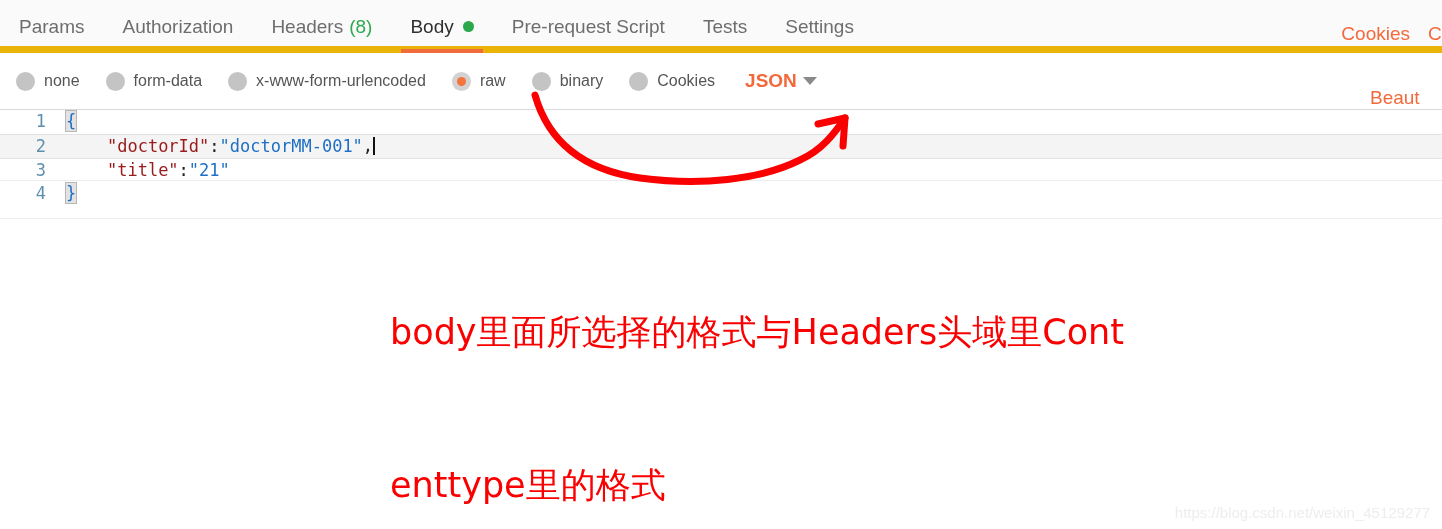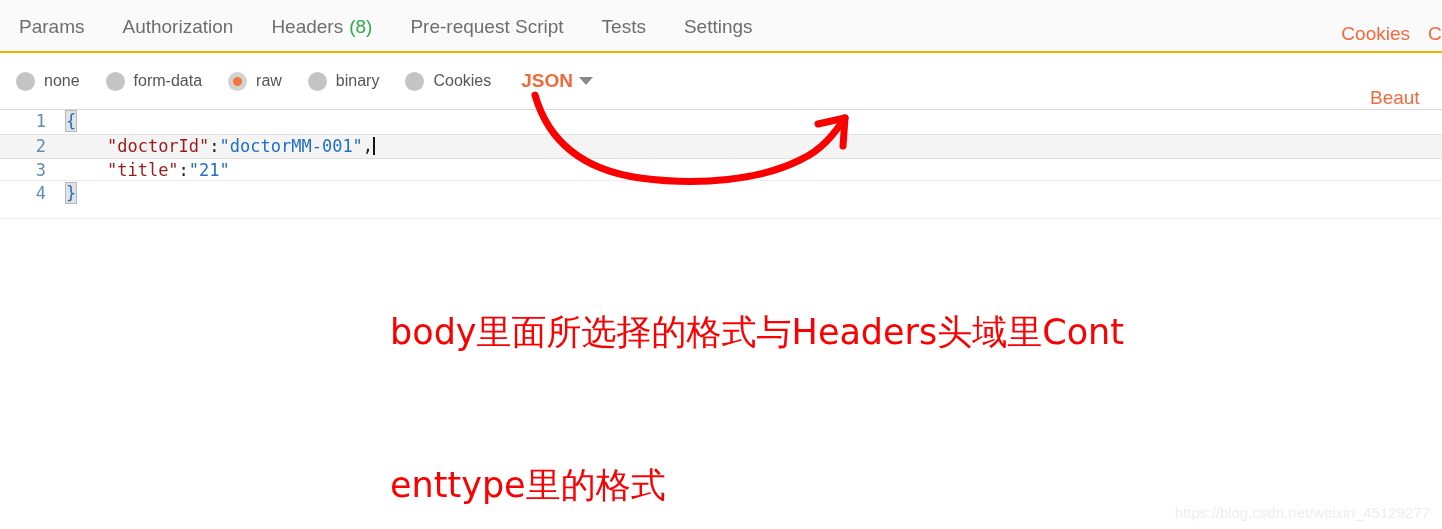--- a/index.html
+++ b/index.html
@@ -16,21 +16,21 @@
     -webkit-font-smoothing: antialiased;
   }
 
   
   #tabbar {
     position: absolute;
     left: 0; top: 0;
     width: 1442px;
     height: 53px;
     background: #fafafa;
-    border-bottom: 2px solid #eab308;
+    border-bottom: 7px solid #eab308;
     box-sizing: border-box;
     padding-left: 44px;
   }
   #tabs {
     position: absolute;
     left: 0; top: 0;
     height: 53px;
     display: flex;
     align-items: center;
   }
@@ -261,20 +261,25 @@
 
     <div class="tab">
       <span>Authorization</span>
     </div>
 
     <div class="tab">
       <span>Headers</span>
       <span class="tab-count">(8)</span>
     </div>
 
+    <div class="tab active">
+      <span>Body</span>
+      <span class="green-dot"></span>
+      <span class="underline"></span>
+    </div>
 
     <div class="tab">
       <span>Pre-request Script</span>
     </div>
 
     <div class="tab">
       <span>Tests</span>
     </div>
 
     <div class="tab">
@@ -295,20 +300,24 @@
     <label class="radio-opt">
       <span class="radio-dot"></span>
       <span class="radio-label">none</span>
     </label>
 
     <label class="radio-opt">
       <span class="radio-dot"></span>
       <span class="radio-label">form-data</span>
     </label>
 
+    <label class="radio-opt">
+      <span class="radio-dot"></span>
+      <span class="radio-label">x-www-form-urlencoded</span>
+    </label>
 
     <label class="radio-opt selected">
       <span class="radio-dot"></span>
       <span class="radio-label">raw</span>
     </label>
 
     <label class="radio-opt">
       <span class="radio-dot"></span>
       <span class="radio-label">binary</span>
     </label>

